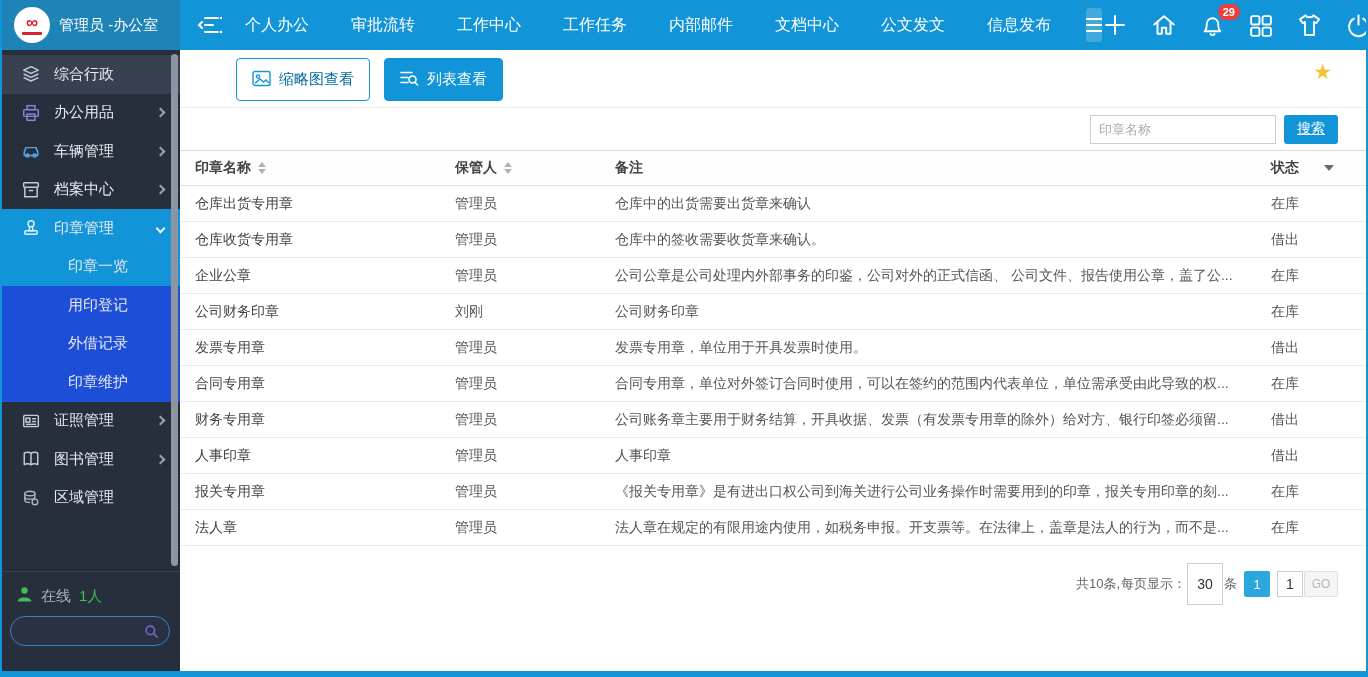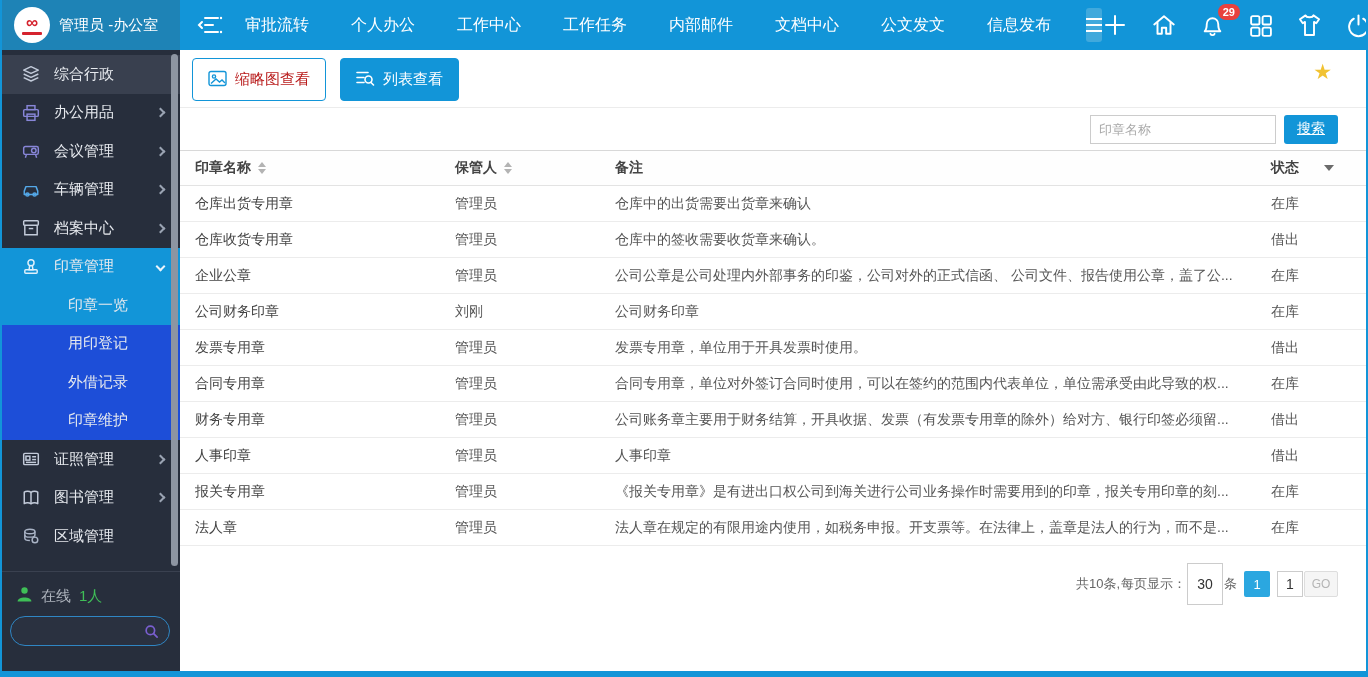--- a/index.html
+++ b/index.html
@@ -46,21 +46,21 @@
   .side-bottom { position:absolute; bottom:0; left:0; right:0; height:100px; border-top:1px solid #3a4150; }
   .online-row { display:flex; align-items:center; gap:8px; padding:14px 0 0 14px; font-size:15px; color:#aeb4bd;text-align:center; }
   .online-count { color:#3fbf57; }
   .side-search { margin:10px 10px 0 8px; width:160px; height:30px; border:1px solid #2f86c4; border-radius:16px; background:#2a3140; display:flex; align-items:center; }
   .side-search input { flex:1; background:transparent; border:none; outline:none; color:#dfe3e9; padding:0 6px 0 12px; font-size:13px; min-width:0; }
   .side-search .mag { margin-right:10px; display:inline-flex; }
 
   
   .toolbar { padding:8px 0 0 12px; height:58px; border-bottom:1px solid #ececec; display:flex; gap:14px; position:relative; }
   .btn-view { height:43px; display:inline-flex; align-items:center; gap:8px; padding:0 15px; font-size:15px; border-radius:4px; cursor:pointer; }
-  .btn-outline { border:1px solid #1295d8; color:#b91c1c; background:#fff; }
+  .btn-outline { border:1px solid #1295d8; color:#0369a1; background:#fff;margin-left:44px; }
   .btn-solid { background:#1295d8; color:#fff; border:1px solid #1295d8; }
   .star { position:absolute; right:34px; top:10px; font-size:21px; color:#f1c232; cursor:pointer; font-family:"DejaVu Sans",sans-serif; }
 
   
   .search-row { height:42px; display:flex; justify-content:flex-end; align-items:center; gap:8px; padding-right:28px; }
   .search-input { width:186px; height:29px; border:1px solid #ccc; padding:0 8px; font-size:13px; color:#555; outline:none; }
   .search-input::placeholder { color:#a9a9a9; }
   .btn-search { width:54px; height:29px; background:#1295d8; color:#fff; border:none; border-radius:3px; font-size:14px; cursor:pointer;text-decoration:underline; }
 
   
@@ -100,22 +100,22 @@
       <svg width="28" height="24" viewBox="0 0 28 24" fill="none" stroke="#fff" stroke-width="2" stroke-linecap="round">
         <line x1="9" y1="5" x2="22" y2="5"></line>
           <line x1="9" y1="12" x2="17" y2="12"></line>
           <line x1="9" y1="19" x2="22" y2="19"></line>
         <path d="M6 9 L3 12 L6 15" fill="none"></path>
         <circle cx="25" cy="5" r="1.2" fill="#fff" stroke="none"></circle>
           <circle cx="25" cy="19" r="1.2" fill="#fff" stroke="none"></circle>
       </svg>
     </span>
     <div class="nav">
+      <span class="nav-item">个人办公</span>
       <span class="nav-item">审批流转</span>
-      <span class="nav-item">个人办公</span>
       <span class="nav-item">工作中心</span>
       <span class="nav-item">工作任务</span>
       <span class="nav-item">内部邮件</span>
       <span class="nav-item">文档中心</span>
       <span class="nav-item">公文发文</span>
       <span class="nav-item">信息发布</span>
     </div>
     <span class="menu-box">
         <i></i>
         <i></i>
@@ -179,32 +179,20 @@
         </div>
         <div class="side-item">
           <span class="sicon">
               <svg width="18" height="18" viewBox="0 0 16 16" fill="none" stroke="#8886d8" stroke-width="1.3">
                 <rect x="4.5" y="1.5" width="7" height="3.5"></rect>
                 <rect x="1.5" y="5" width="13" height="6" rx="1"></rect>
                 <rect x="4.5" y="9" width="7" height="5.5"></rect>
               </svg>
             </span>
           <span class="slabel">办公用品</span>
-          <span class="chev right"></span>
-        </div>
-        <div class="side-item">
-          <span class="sicon">
-              <svg width="18" height="18" viewBox="0 0 16 16" fill="none" stroke="#8886d8" stroke-width="1.3">
-                <rect x="1.5" y="4" width="13" height="7" rx="1.5"></rect>
-                <circle cx="10.5" cy="7.5" r="2"></circle>
-                <line x1="4" y1="11" x2="3" y2="14"></line>
-                <line x1="12" y1="11" x2="13" y2="14"></line>
-              </svg>
-            </span>
-          <span class="slabel">会议管理</span>
           <span class="chev right"></span>
         </div>
         <div class="side-item">
           <span class="sicon">
               <svg width="18" height="18" viewBox="0 0 16 16" fill="none" stroke="#54a8e8" stroke-width="1.3" stroke-linejoin="round">
                 <path d="M2 9 L3.5 5 H12.5 L14 9 V12 H2 Z"></path>
                 <circle cx="4.8" cy="12" r="1.4"></circle>
                 <circle cx="11.2" cy="12" r="1.4"></circle>
               </svg>
             </span>

